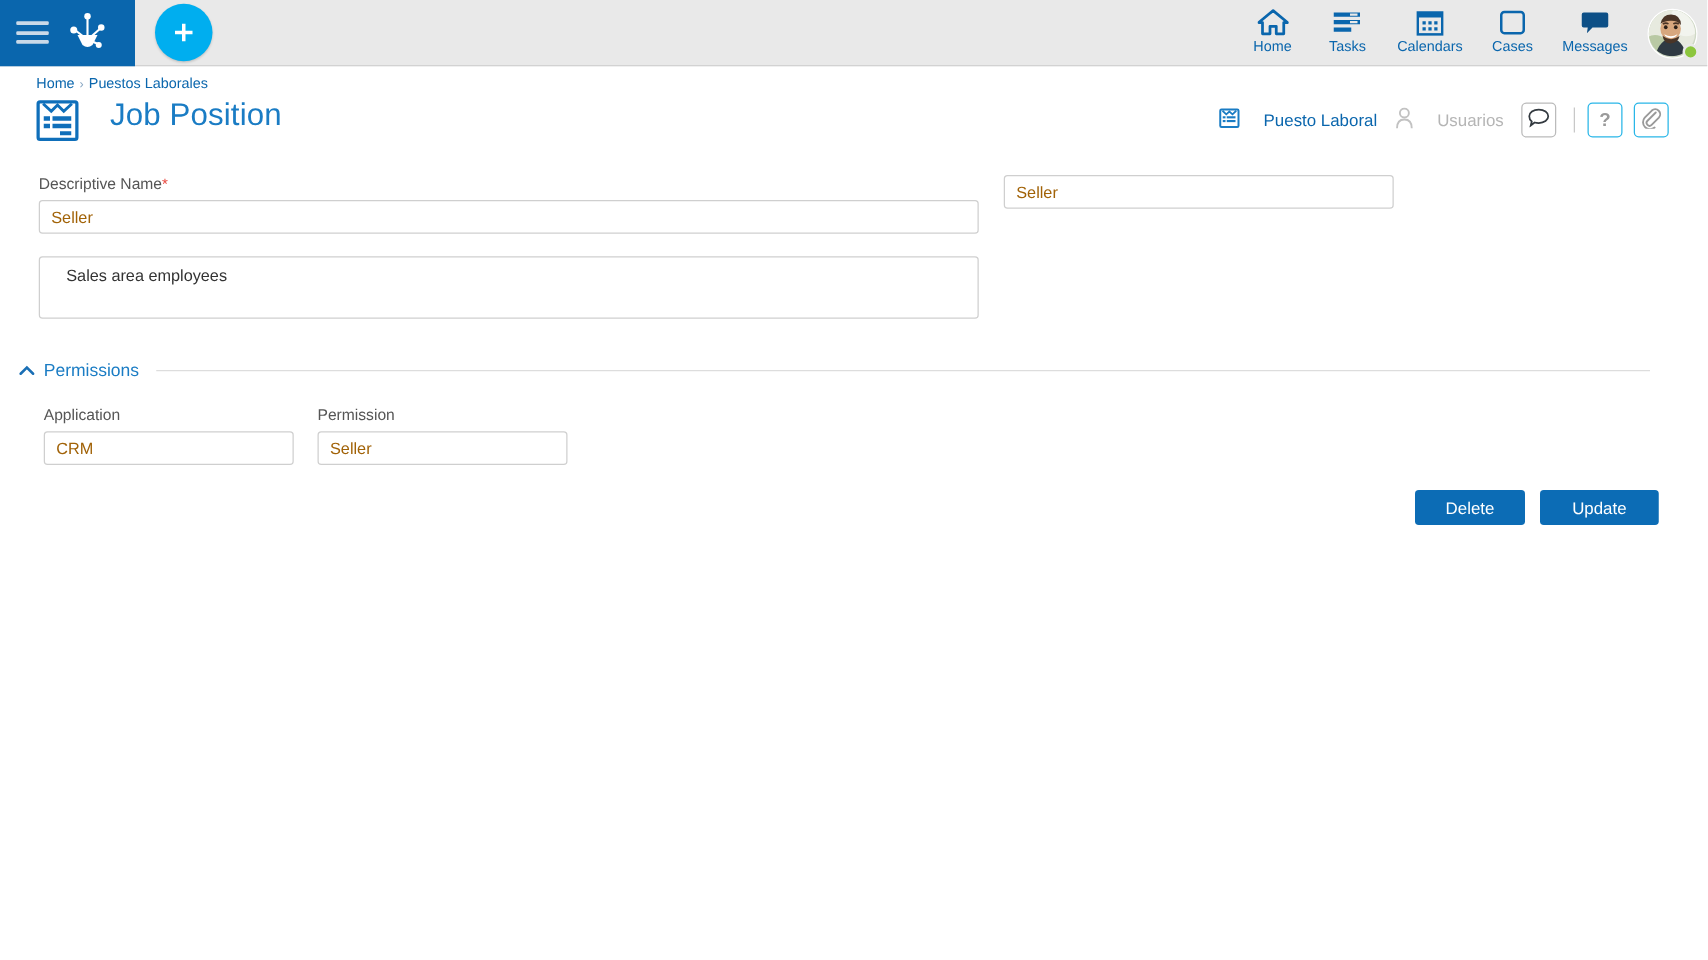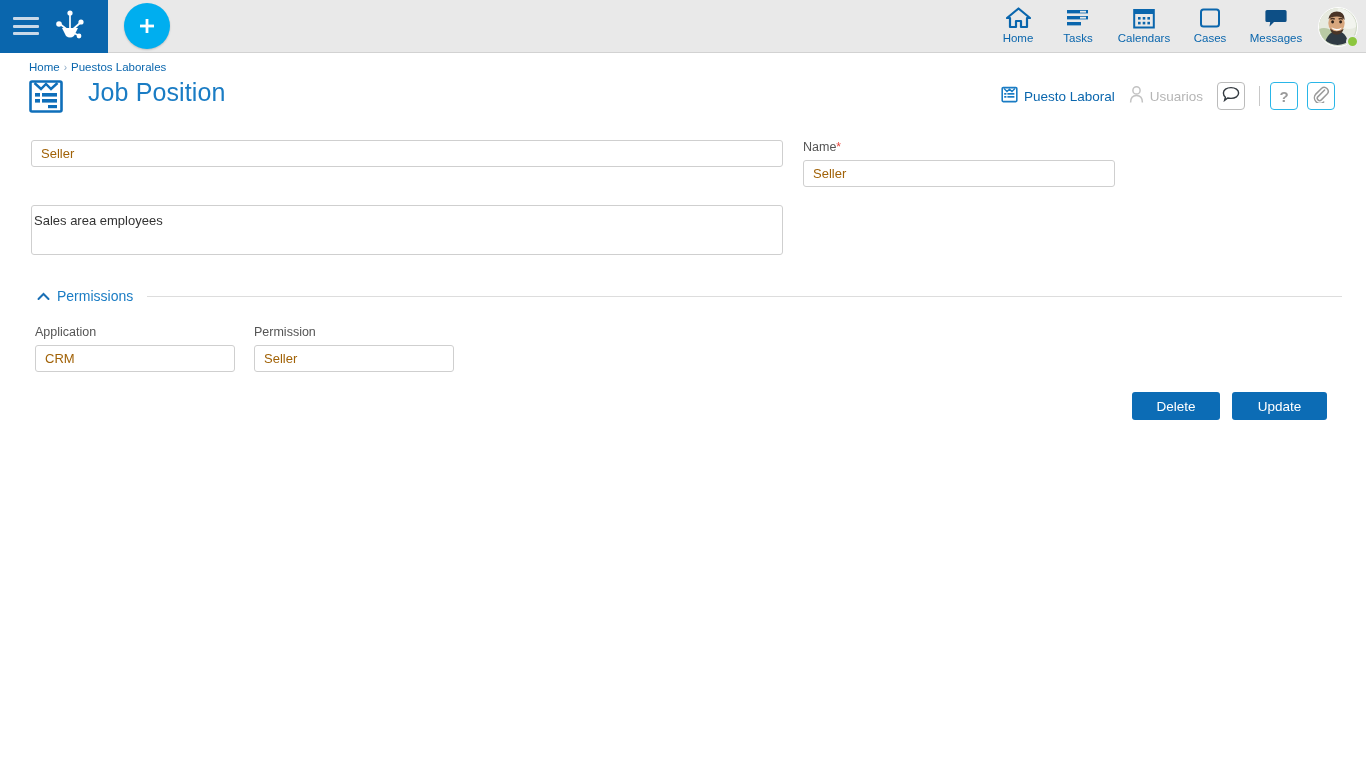--- a/index.html
+++ b/index.html
@@ -92,21 +92,21 @@
     position: absolute; left: 88px; top: 2px;
     font-size: 25px; color: #1a7cc4; font-weight: 400;
     letter-spacing: 0.1px;
   }
 
   .head-tools {
     position: absolute; right: 31px; top: 3px;
     display: flex; align-items: center; height: 34px;
   }
   .tab-link {
-    display: flex; align-items: center; gap: 6px;
+    display: flex; align-items: center; gap: 19px;
     font-size: 13.5px; cursor: pointer; margin-left: 14px;
   }
   .tab-link.active { color: #0a66ad; }
   .tab-link.muted { color: #b5b5b5; align-items: center; }
   .vdiv { width: 1px; height: 20px; background: #c8c8c8; margin: 0 10px 0 14px; }
   .sq-btn {
     width: 28px; height: 28px; border-radius: 4px;
     display: flex; align-items: center; justify-content: center;
     cursor: pointer; background: #fff;
   }
@@ -120,35 +120,35 @@
   }
   .req { color: #e8453c; font-size: 12px; }
   .txt-input {
     height: 27px; border: 1px solid #cfcfcf; border-radius: 3px;
     background: #fff; font-size: 13px; color: #a16207;
     padding: 0 9px; font-family: "Liberation Sans", sans-serif;
     outline: none;
   }
   .txt-area {
     border: 1px solid #cfcfcf; border-radius: 3px; background: #fff;
-    font-size: 13px; color: #333; padding: 7px 2px;
+    font-size: 13px; color: #333; padding: 7px 21px;
     font-family: "Liberation Sans", sans-serif; resize: none; outline: none;
   }
 
   .row1 { position: absolute; left: 0; top: 0; width: 1366px; }
   .f-desc-name { position: absolute; left: 31px; top: 0; width: 752px; }
   .f-desc-name .txt-input { width: 752px; }
   .f-name { position: absolute; left: 803px; top: 0; width: 312px; }
   .f-name .txt-input { width: 312px; }
 
   .f-description { position: absolute; left: 31px; top: 65px; }
   .f-description .txt-area { width: 752px; height: 50px; }
 
   .section-hd {
-    position: absolute; left: 37px; top: 148px; width: 1305px;
+    position: absolute; left: 15px; top: 148px; width: 1305px;
     display: flex; align-items: center; cursor: pointer;
   }
   .section-hd .chev { margin-right: 7px; display: flex; }
   .section-hd .sec-title { font-size: 14px; color: #1a7cc4; white-space: nowrap; }
   .section-hd .rule { flex: 1 1 auto; height: 1px; background: #dddddd; margin-left: 14px; }
 
   .perm-row { position: absolute; left: 0; top: 185px; }
   .f-app { position: absolute; left: 35px; top: 0; }
   .f-app .txt-input { width: 200px; }
   .f-perm { position: absolute; left: 254px; top: 0; }
@@ -360,25 +360,25 @@
     </div>
 
   </div>
 </div>
 
 <div class="form-area">
 
   <div class="row1">
 
     <div class="f-desc-name">
+      <label class="fld-label"><span>Descriptive Name</span><span class="req">*</span></label>
       <input class="txt-input" type="text" value="Seller" style="">
     </div>
 
     <div class="f-name">
-      <label class="fld-label"><span>Name</span><span class="req">*</span></label>
       <input class="txt-input" type="text" value="Seller" style="">
     </div>
 
   </div>
 
   <div class="f-description">
     <textarea class="txt-area" style="">Sales area employees</textarea>
   </div>
 
   <div class="section-hd">

